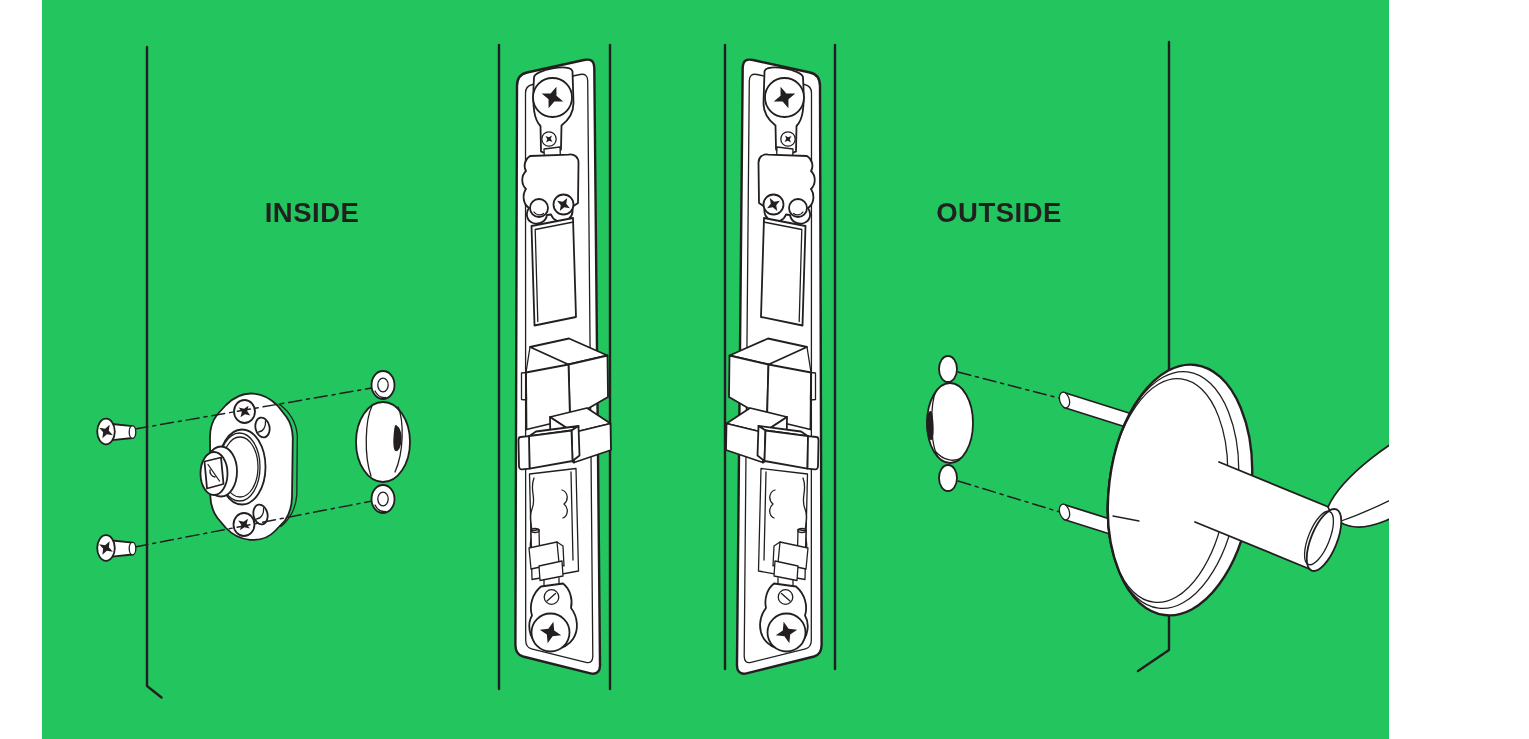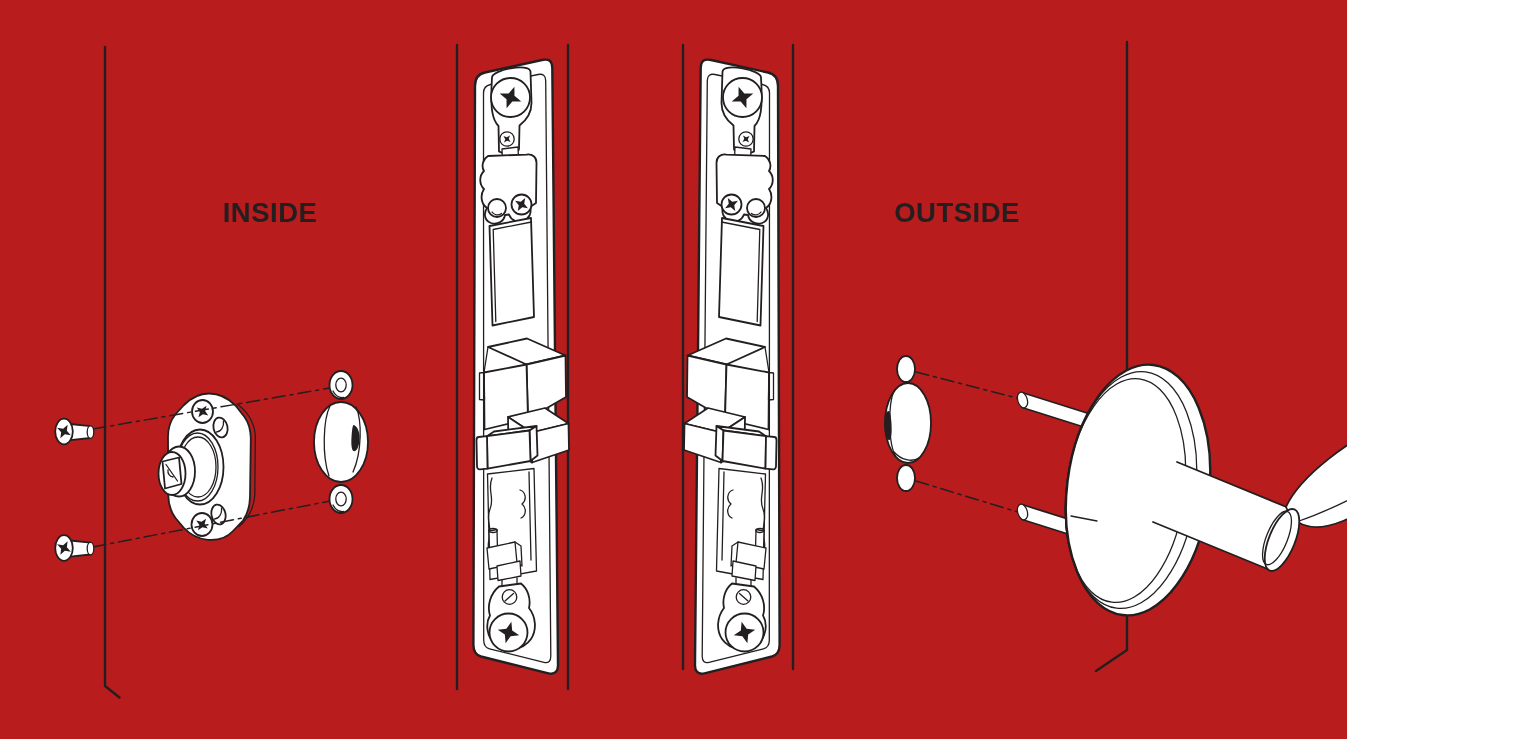--- a/index.html
+++ b/index.html
@@ -1,17 +1,17 @@
 <!DOCTYPE html>
 <html><head>
 <meta charset="utf-8">
 <style>
   html,body{margin:0;padding:0;background:#ffffff;}
-  .canvas{position:relative;width:1347px;height:739px;background:#b91c1c;overflow:hidden;
-          font-family:"Liberation Sans", sans-serif;}
+  .canvas{position:relative;width:1347px;height:739px;background:#22c55e;overflow:hidden;
+          font-family:"Liberation Sans", sans-serif;margin-left:42px;}
   svg{position:absolute;left:0;top:0;}
   .ln{stroke:#231f20;fill:none;stroke-linecap:round;stroke-linejoin:round;}
   .wh{stroke:#231f20;fill:#ffffff;stroke-linecap:round;stroke-linejoin:round;}
   .dk{fill:#231f20;stroke:none;}
   .w1{stroke-width:1.3px;}
   .w2{stroke-width:1.8px;}
   .w3{stroke-width:2.4px;}
   .dash{stroke-dasharray:13 5 3 5;stroke-width:1.5px;}
   .diagram-label{fill:#231f20;font-weight:bold;font-size:27.5px;letter-spacing:0.5px;
                  font-family:"Liberation Sans", sans-serif;}

